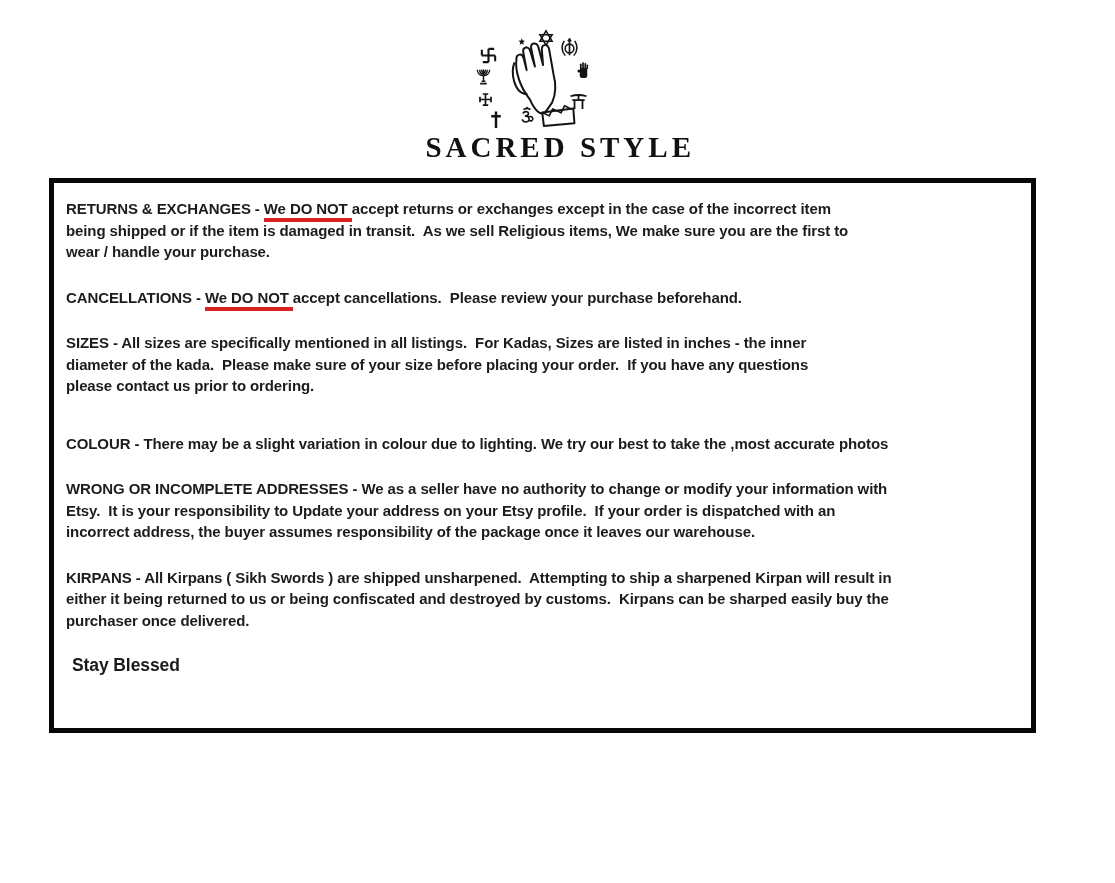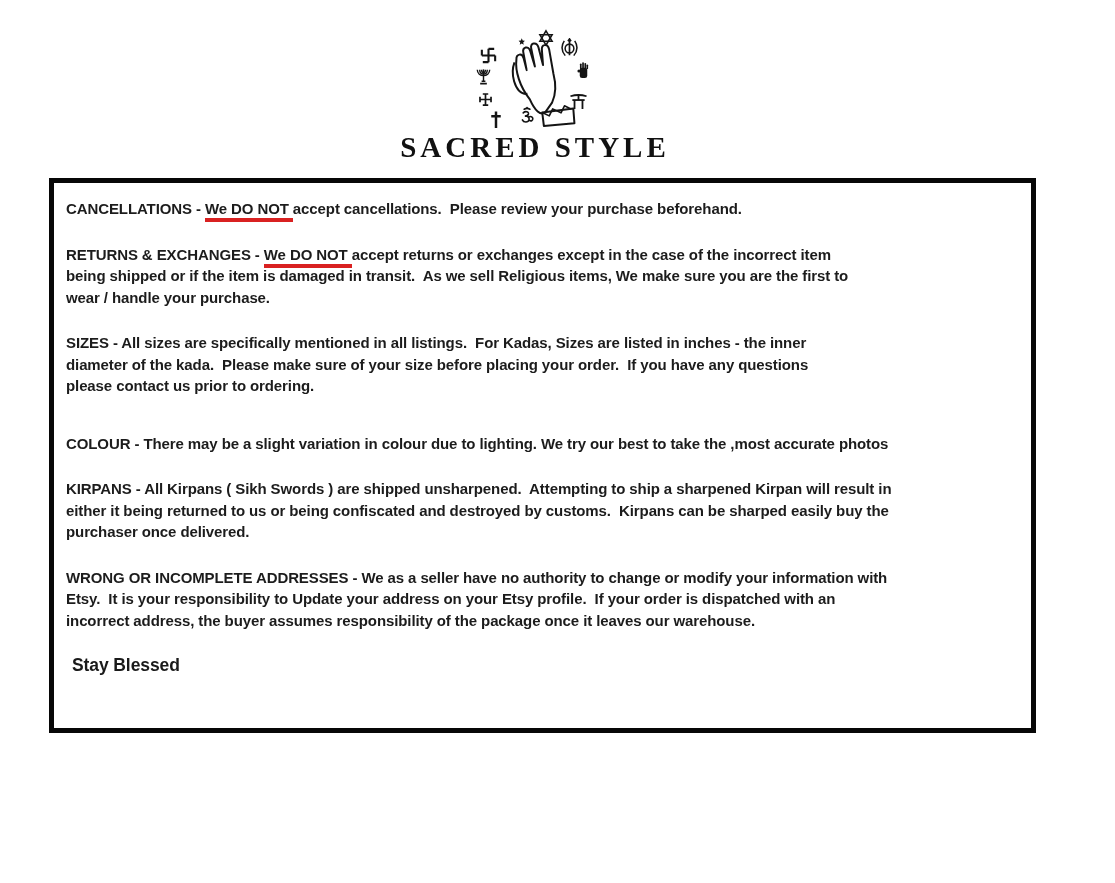--- a/index.html
+++ b/index.html
@@ -11,21 +11,21 @@
     overflow:hidden;
     position:relative;
   }
   
   .header{position:relative;width:1115px;height:178px;}
   .sym{position:absolute;line-height:0;}
   .sym svg{display:block;}
   .hands{position:absolute;left:489px;top:38px;}
   .brand-title{
     position:absolute;top:131px;left:375px;width:320px;
-    text-align:center;
+    text-align:right;
     font-family:"Liberation Serif","DejaVu Serif",serif;
     font-size:29px;font-weight:600;letter-spacing:4px;color:#111;
     white-space:nowrap;
   }
   
   .policy-box{
     position:absolute;left:49px;top:178px;
     width:987px;height:555px;box-sizing:border-box;
     border:5px solid #070707;
     background:#fff;
@@ -131,36 +131,36 @@
         <path d="M44 73 L49 79 L55 74 L61 81 L67 76 L72 82" fill="none" stroke-width="1.6"></path>
       </g>
     </svg>
   </span>
 
   <div class="brand-title">SACRED STYLE</div>
 </div>
 
 <div class="policy-box">
 
-  <p class="pp"><span>CANCELLATIONS - </span><span class="rub">We DO NOT </span><span>accept cancellations.  Please review your purchase beforehand.</span></p>
-
   <p class="pp"><span>RETURNS &amp; EXCHANGES - </span><span class="rub">We DO NOT </span><span>accept returns or exchanges except in the case of the incorrect item
 being shipped or if the item is damaged in transit.  As we sell Religious items, We make sure you are the first to
 wear / handle your purchase.</span></p>
+
+  <p class="pp"><span>CANCELLATIONS - </span><span class="rub">We DO NOT </span><span>accept cancellations.  Please review your purchase beforehand.</span></p>
 
   <p class="pp gap-lg">SIZES - All sizes are specifically mentioned in all listings.  For Kadas, Sizes are listed in inches - the inner
 diameter of the kada.  Please make sure of your size before placing your order.  If you have any questions
 please contact us prior to ordering.</p>
 
   <p class="pp">COLOUR - There may be a slight variation in colour due to lighting. We try our best to take the ,most accurate photos</p>
 
+  <p class="pp">WRONG OR INCOMPLETE ADDRESSES - We as a seller have no authority to change or modify your information with
+Etsy.  It is your responsibility to Update your address on your Etsy profile.  If your order is dispatched with an
+incorrect address, the buyer assumes responsibility of the package once it leaves our warehouse.</p>
+
   <p class="pp">KIRPANS - All Kirpans ( Sikh Swords ) are shipped unsharpened.  Attempting to ship a sharpened Kirpan will result in
 either it being returned to us or being confiscated and destroyed by customs.  Kirpans can be sharped easily buy the
 purchaser once delivered.</p>
-
-  <p class="pp">WRONG OR INCOMPLETE ADDRESSES - We as a seller have no authority to change or modify your information with
-Etsy.  It is your responsibility to Update your address on your Etsy profile.  If your order is dispatched with an
-incorrect address, the buyer assumes responsibility of the package once it leaves our warehouse.</p>
 
 
   <p class="signoff">Stay Blessed</p>
 
 </div>
 
 </body></html>

